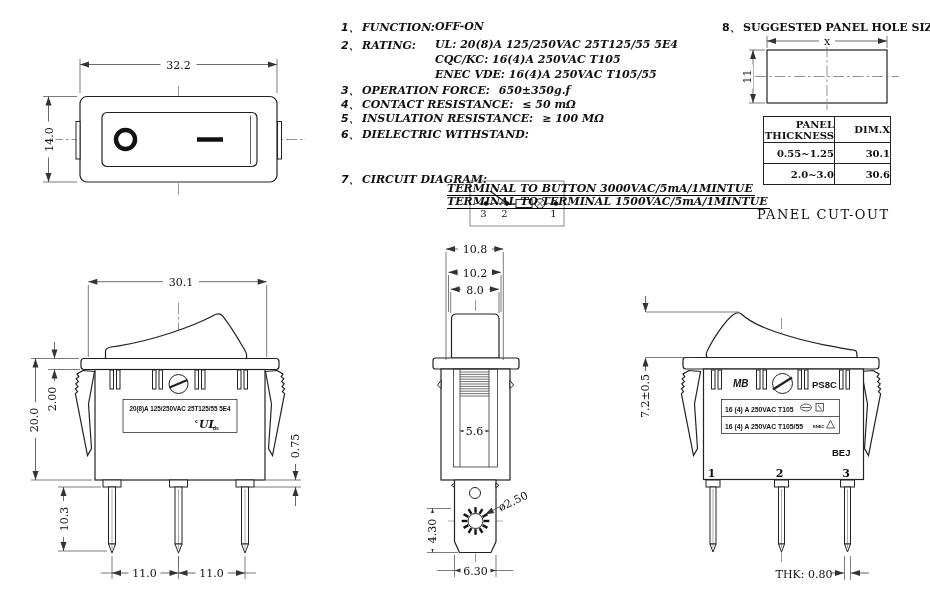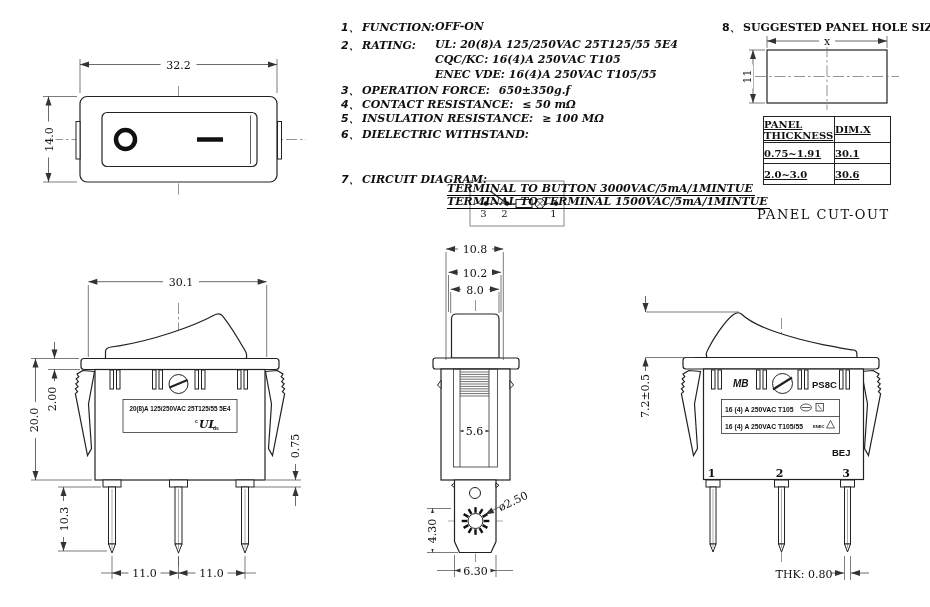--- a/index.html
+++ b/index.html
@@ -32,21 +32,21 @@
          font:bold 11px "DejaVu Serif",serif;color:#111;}
   .srow{position:absolute;left:0;width:100%;white-space:nowrap;font-style:italic;}
   .sn{display:inline-block;width:21px;font-family:"DejaVu Sans","DejaVu Serif",sans-serif;font-weight:bold;}
   .sv-col{position:absolute;left:94px;}
   .sv-und{position:absolute;left:106px;border-bottom:1.3px solid #000;padding-right:2px;margin-top:40px;}
   .sv-inline{margin-left:9px;}
   
   .pheading{position:absolute;left:722px;top:20px;width:208px;white-space:nowrap;
             font:bold 11px "DejaVu Serif",serif;}
   .ptable{position:absolute;left:763px;top:116px;border-collapse:collapse;
-          font:bold 10px "DejaVu Serif",serif;text-align:left;color:#111;text-decoration:underline;}
+          font:bold 10px "DejaVu Serif",serif;text-align:right;color:#111;}
   .ptable td{border:1.1px solid #222;padding:0;}
   .ptable .c1{width:70px;}
   .ptable .c2{width:55px;}
   .ptable .hd{height:25px;line-height:11px;}
   .ptable .rw{height:20px;}
   .pcaption{position:absolute;left:757px;top:207px;width:136px;
             font:13px "DejaVu Serif",serif;letter-spacing:1.5px;white-space:nowrap;}
 </style>
 </head>
 <body>
@@ -404,21 +404,21 @@
 <table class="ptable">
   <tbody>
         <tr>
     <td class="c1 hd">
             <div>PANEL</div>
             <div>THICKNESS</div>
           </td>
     <td class="c2 hd">DIM.X</td>
   </tr>
   <tr>
-    <td class="c1 rw">0.75~1.91</td>
+    <td class="c1 rw">0.55~1.25</td>
     <td class="c2 rw">30.1</td>
   </tr>
   <tr>
     <td class="c1 rw">2.0~3.0</td>
     <td class="c2 rw">30.6</td>
   </tr>
 </tbody>
     </table>
 
 <div class="pcaption">PANEL CUT-OUT</div>

